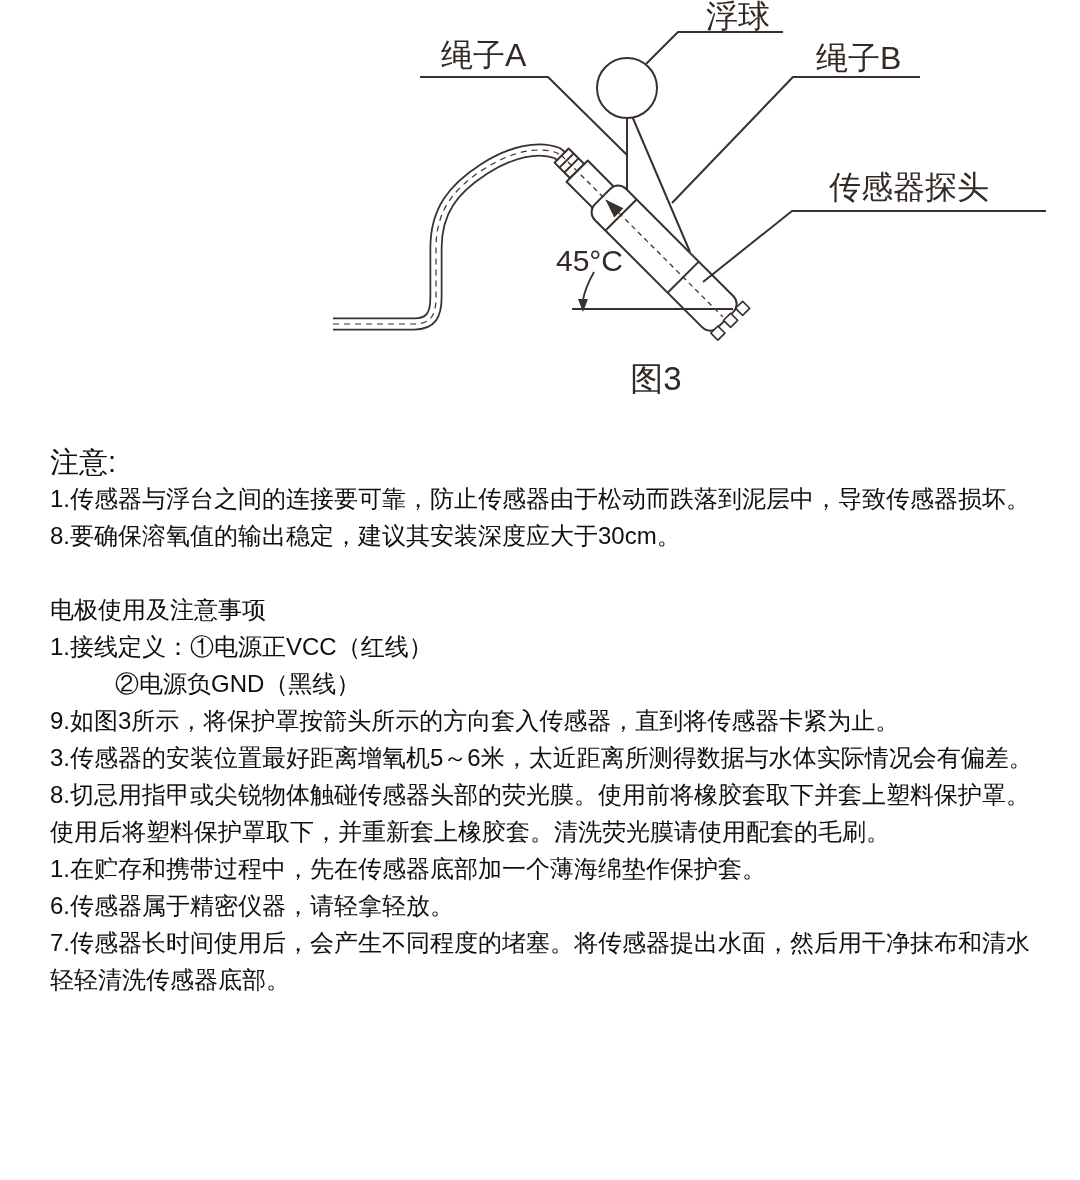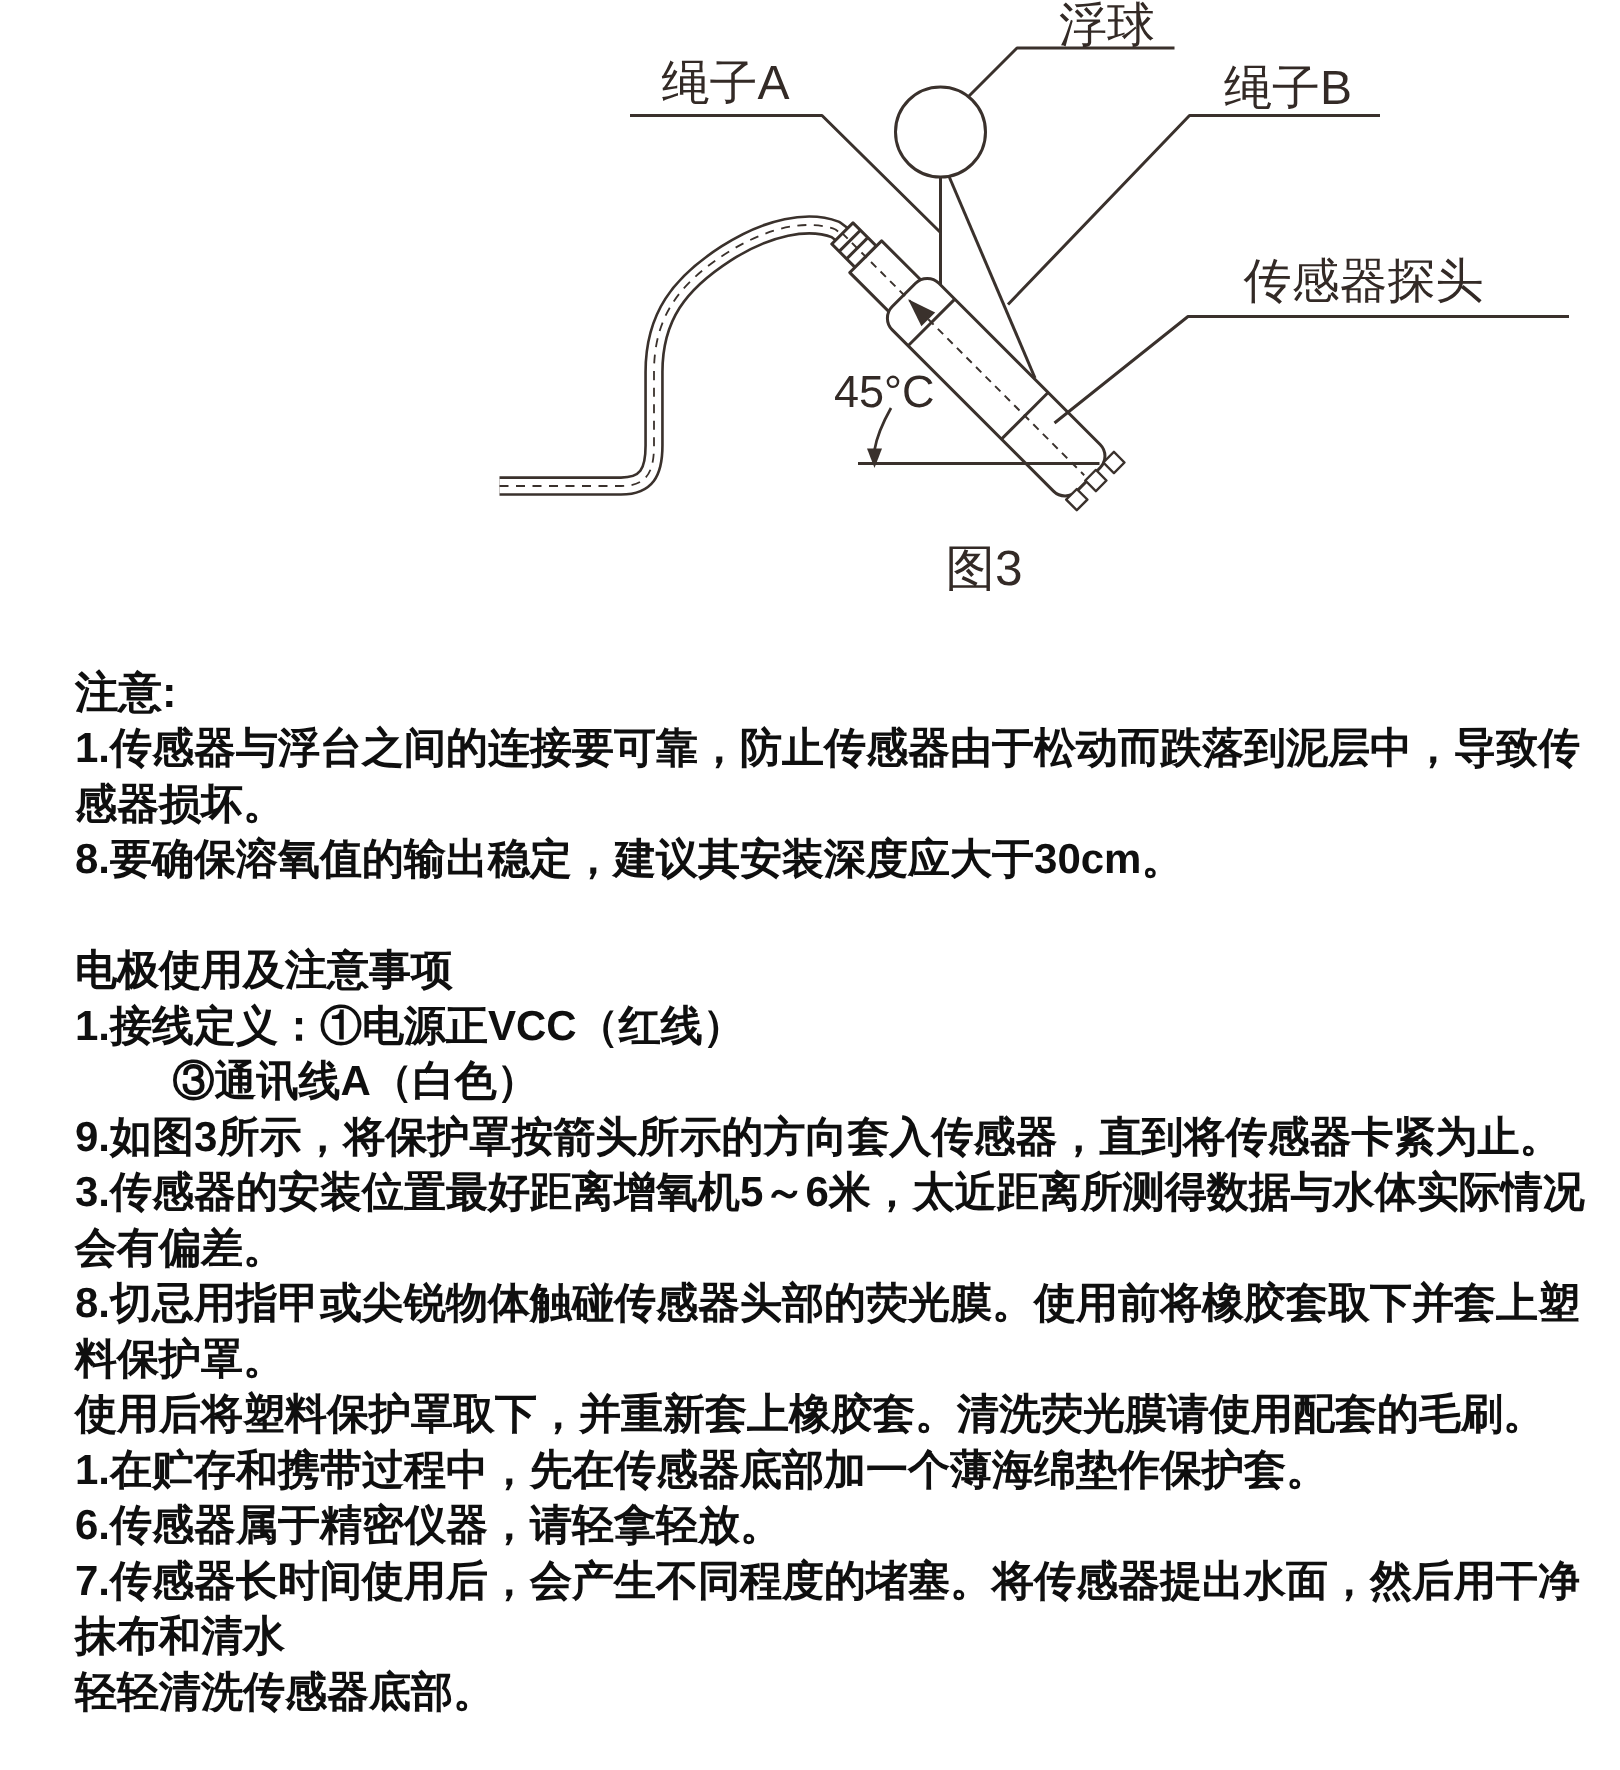--- a/index.html
+++ b/index.html
@@ -22,23 +22,23 @@
     font-family:"Liberation Sans", sans-serif;
     fill:#332a26;
   }
   .content {
     position:absolute;
     left:50px;
     top:444px;
     width:1010px;
   }
   .content p {
-    font-size:28px;
+    font-size:24px;
     line-height:37px;
-    font-weight:700;
+    font-weight:400;
     white-space:pre-line;
   }
   .notice-head {
     font-size:29px !important;
     font-weight:normal;
     line-height:36px !important;
   }
   .indent { padding-left:65px; }
   .gap { height:37px; }
 </style>
@@ -98,21 +98,21 @@
 
   <div class="content">
     <p class="notice-head">注意:</p>
     <p>1.传感器与浮台之间的连接要可靠，防止传感器由于松动而跌落到泥层中，导致传感器损坏。</p>
     <p>8.要确保溶氧值的输出稳定，建议其安装深度应大于30cm。</p>
 
     <div class="gap"></div>
 
     <p>电极使用及注意事项</p>
     <p>1.接线定义：①电源正VCC（红线）</p>
-    <p class="indent">③通讯线A（白色）</p>
+    <p class="indent">②电源负GND（黑线）</p>
 
     <p>9.如图3所示，将保护罩按箭头所示的方向套入传感器，直到将传感器卡紧为止。</p>
     <p>3.传感器的安装位置最好距离增氧机5～6米，太近距离所测得数据与水体实际情况会有偏差。</p>
     <p>8.切忌用指甲或尖锐物体触碰传感器头部的荧光膜。使用前将橡胶套取下并套上塑料保护罩。
 使用后将塑料保护罩取下，并重新套上橡胶套。清洗荧光膜请使用配套的毛刷。</p>
     <p>1.在贮存和携带过程中，先在传感器底部加一个薄海绵垫作保护套。</p>
     <p>6.传感器属于精密仪器，请轻拿轻放。</p>
     <p>7.传感器长时间使用后，会产生不同程度的堵塞。将传感器提出水面，然后用干净抹布和清水
 轻轻清洗传感器底部。</p>
 

